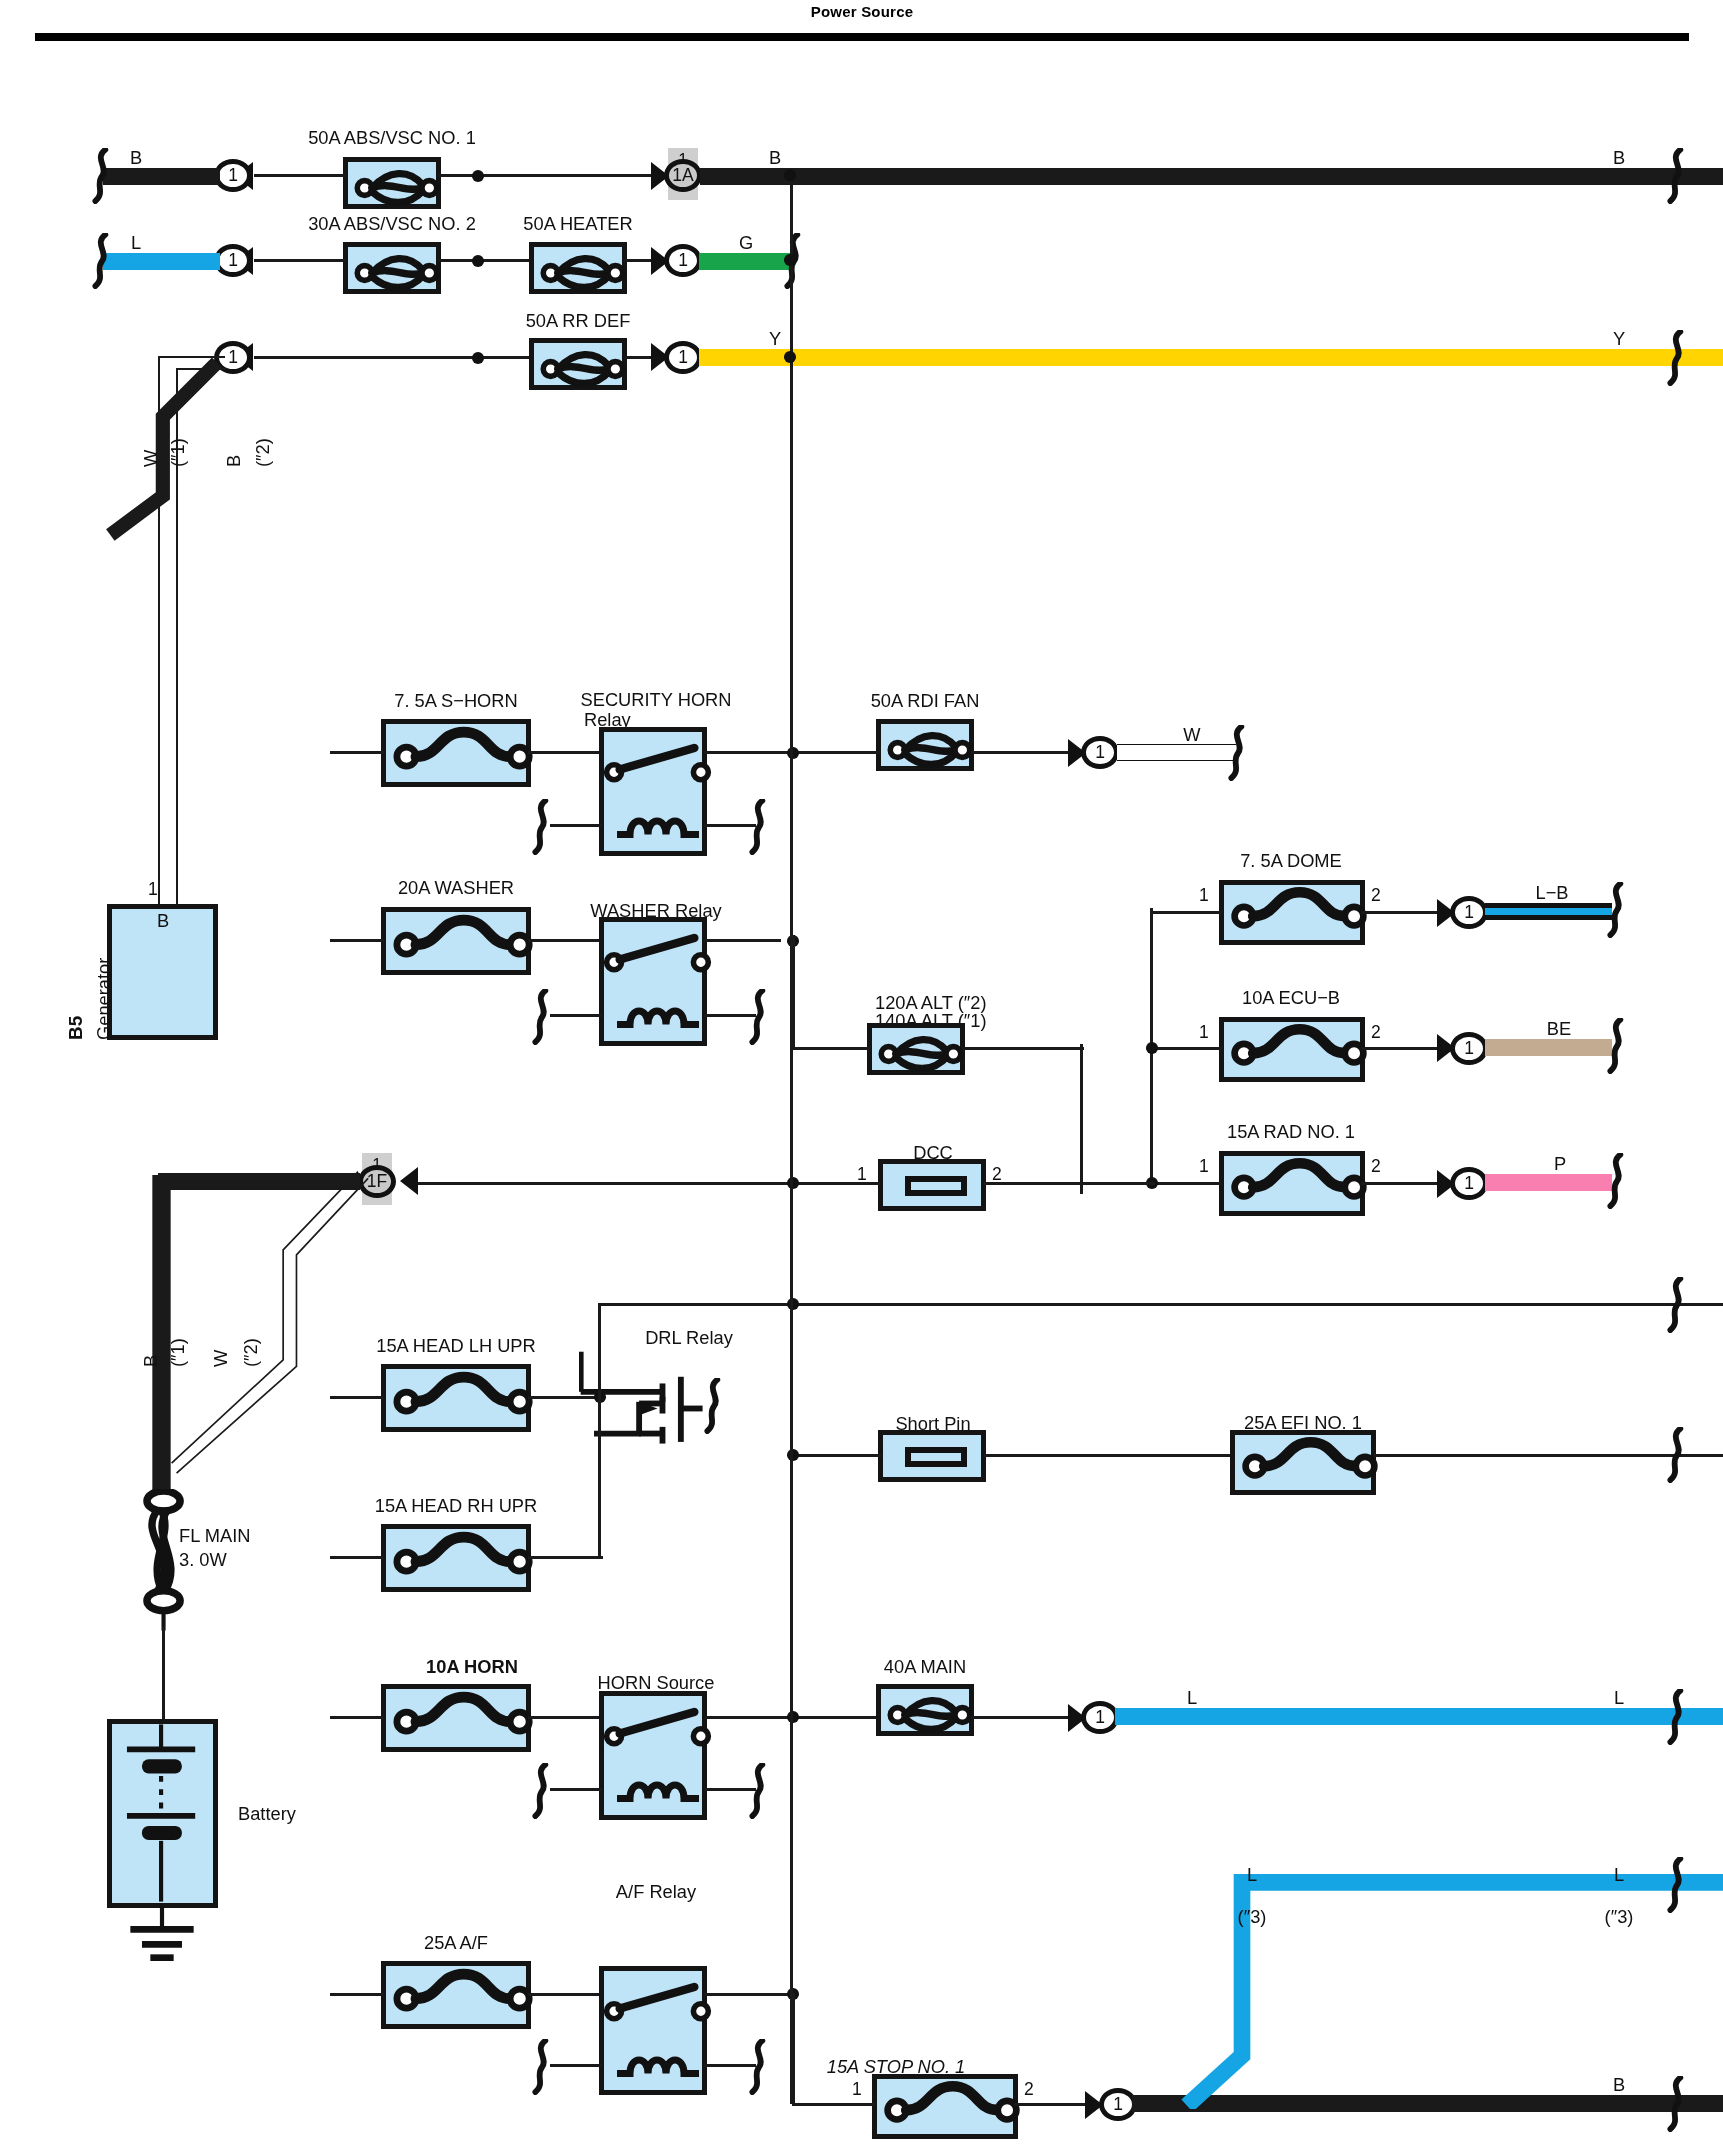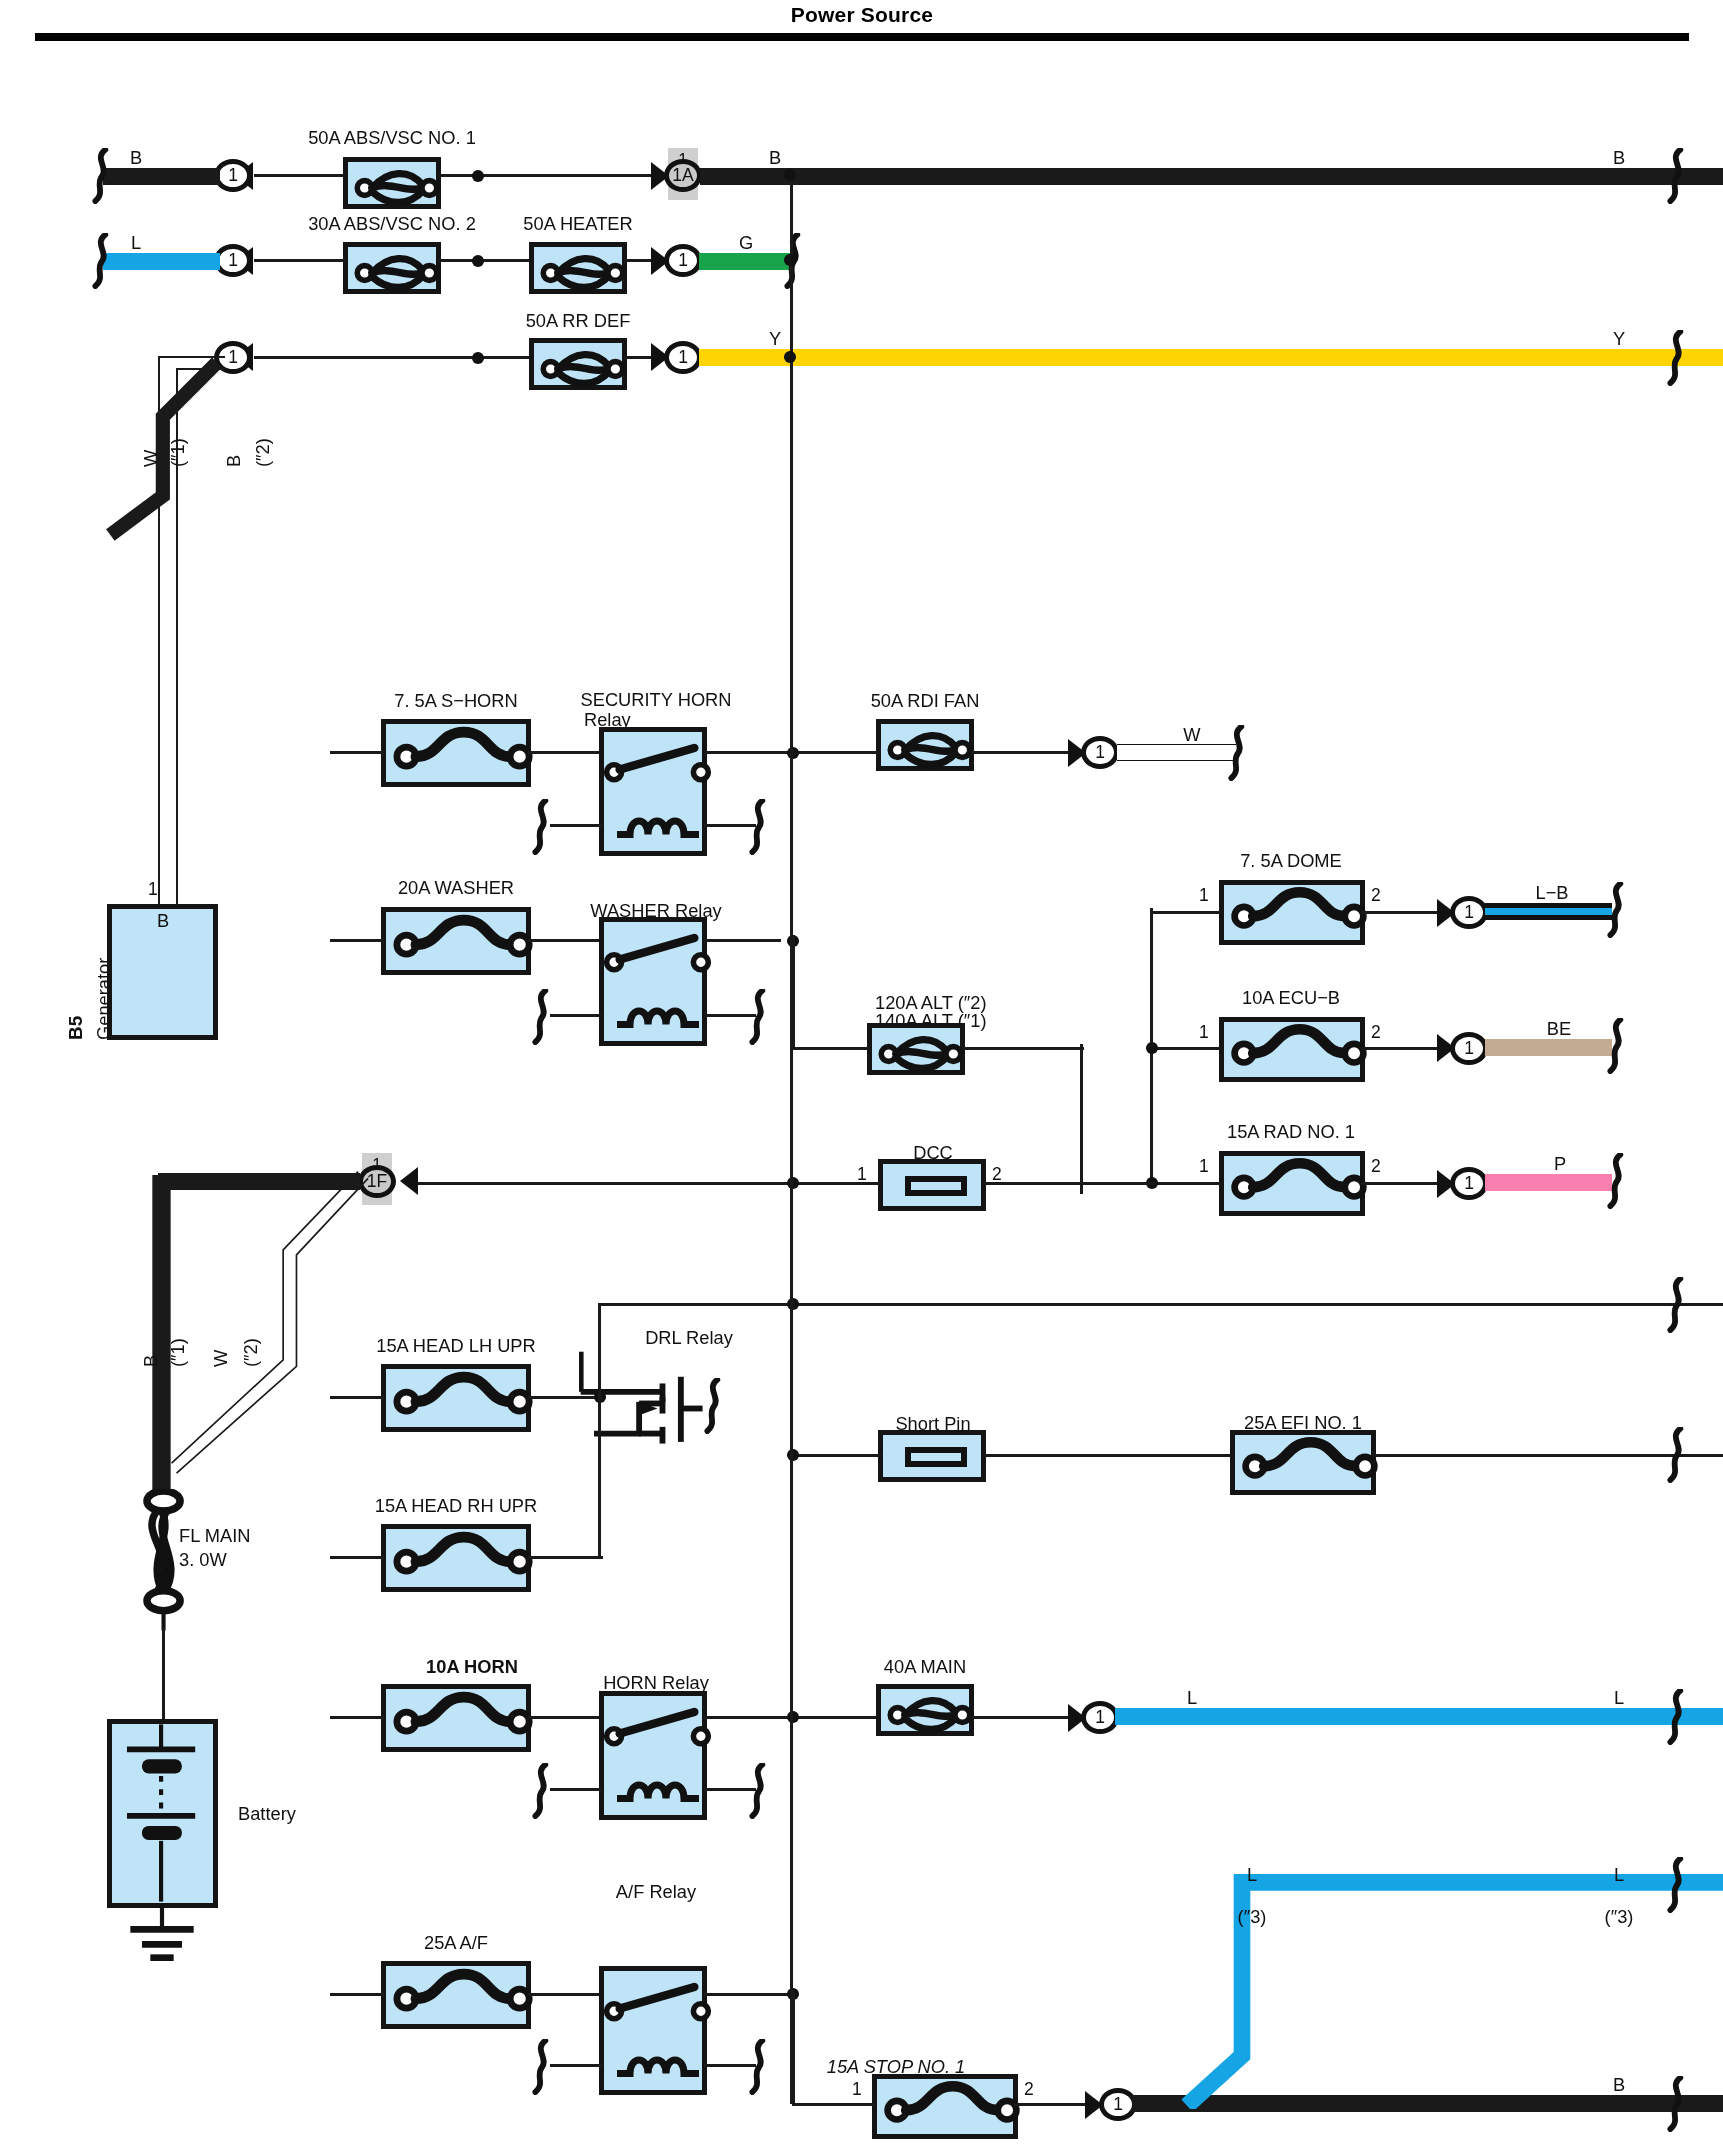--- a/index.html
+++ b/index.html
@@ -1,21 +1,21 @@
 <!DOCTYPE html>
 <html style="font-size:13.3px"><head>
 <meta charset="utf-8">
 <style>
   html,body{margin:0;padding:0;background:#fff;}
   body{font-family:"Liberation Sans", sans-serif;}
   #page{position:relative;width:1724px;height:2151px;background:#fff;overflow:hidden;}
 
   
   .hdr-title{position:absolute;left:0;top:3.3px;width:1724px;text-align:center;
-             font-size:21px;font-weight:bold;color:#000;letter-spacing:0.2px;}
+             font-size:15px;font-weight:bold;color:#000;letter-spacing:0.2px;}
   .hdr-rule{position:absolute;left:35px;top:33px;width:1654px;height:7.5px;background:#000;}
 
   
   .wire{position:absolute;background:#1a1a1a;}
   .wire.h{height:3.3px;}
   .wire.v{width:3.3px;}
 
   .dot{position:absolute;width:11.7px;height:11.7px;border-radius:50%;background:#111;}
 
   
@@ -474,21 +474,21 @@
 
   <div class="lbl c" style="left:472px;top:1656px;font-weight:bold;">10A HORN</div>
   <div class="box" style="left:381px;top:1684px;width:150px;height:68px;">
     <svg class="fu-svg" width="150" height="68" viewBox="0 0 110 46">
         <use href="#g-fuse" x="5" y="0"></use>
       </svg>
   </div>
   <div class="wire h" style="left:330px;top:1716px;width:54px;"></div>
   <div class="wire h" style="left:528px;top:1716px;width:71px;"></div>
 
-  <div class="lbl c" style="left:656px;top:1672px;">HORN Relay</div>
+  <div class="lbl c" style="left:656px;top:1672px;">HORN Source</div>
   <div class="box relay" style="left:599px;top:1691px;width:108px;height:129px;">
     <svg style="position:absolute;left:-3.3px;top:5px;" width="112" height="50" viewBox="0 0 120 46">
         <use href="#g-relay-sw" x="4" y="4"></use>
       </svg>
     <svg style="position:absolute;left:13.3px;top:77px;" width="82" height="33" viewBox="0 0 82 26">
         <use href="#g-coil" x="1" y="2"></use>
       </svg>
   </div>
   <div class="wire h" style="left:704px;top:1716px;width:177px;"></div>
   <div class="dot" style="left:787px;top:1711px;"></div>

